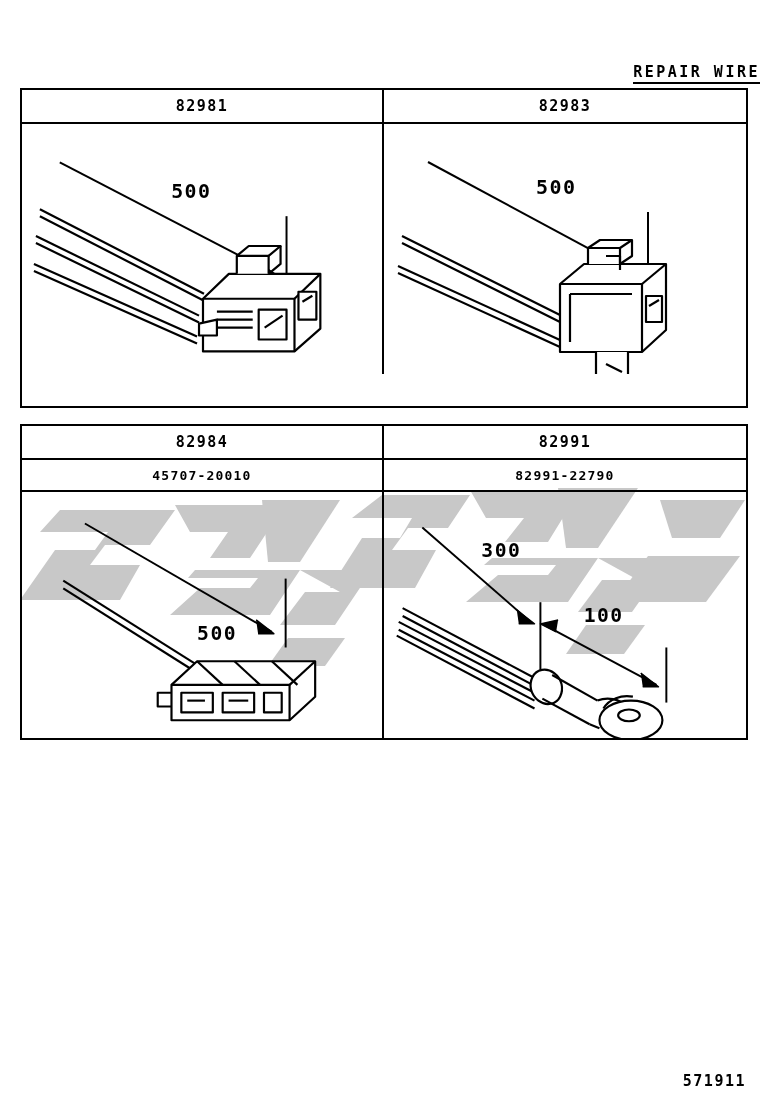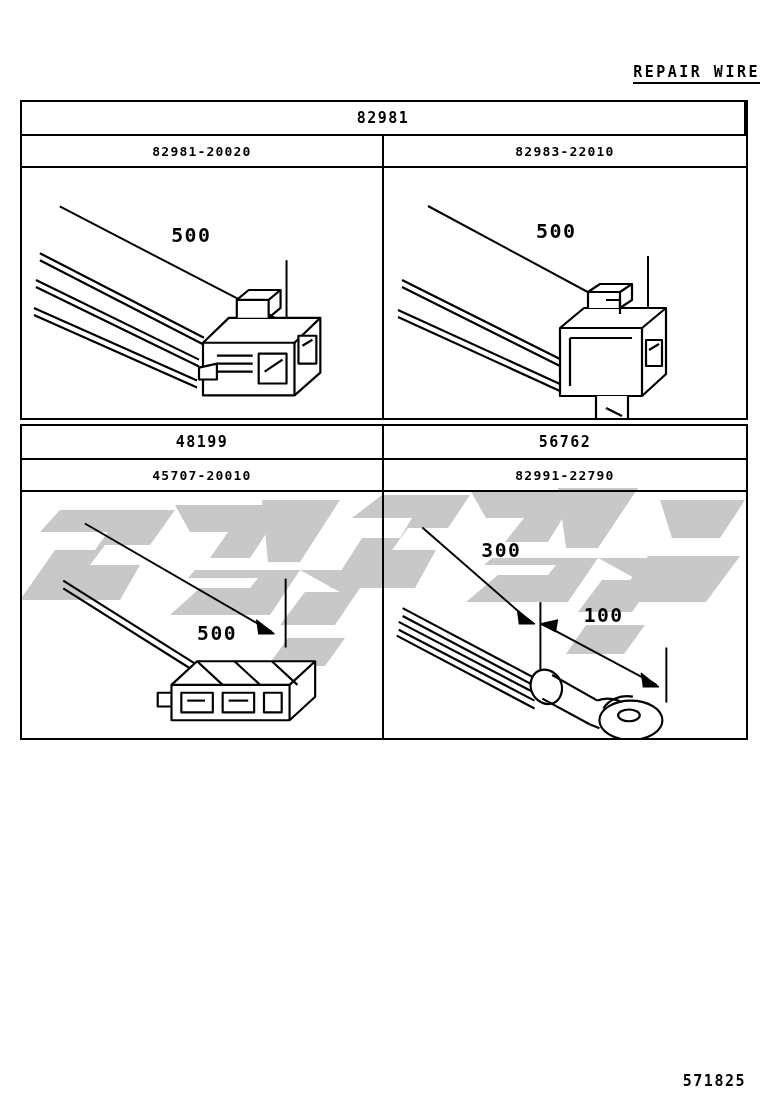--- a/index.html
+++ b/index.html
@@ -49,21 +49,21 @@
   
   .block {
     position: absolute;
     left: 20px;
     width: 728px;
     border: 2px solid #000;
     box-sizing: border-box;
     z-index: 2;
     background: transparent;
   }
-  #block-top    { top: 100px;  height: 320px; }
+  #block-top    { top: 88px;  height: 320px; }
   #block-bottom { top: 424px; height: 316px; }
 
   .hdr-row, .pn-row {
     display: flex;
     width: 100%;
     box-sizing: border-box;
   }
   .hdr-row { height: 34px; border-bottom: 2px solid #000; }
   .pn-row  { height: 32px; border-bottom: 2px solid #000; }
 
@@ -125,26 +125,23 @@
 </svg>
 
 <div id="title-wrap">
   <span id="title-text">REPAIR WIRE</span>
 </div>
 
 <div class="block" id="block-top">
 
   <div class="hdr-row">
     <div class="hdr-cell">82981</div>
-  </div>
-
-  <div class="pn-row">
-    <div class="pn-cell">82981-20020</div>
-    <div class="pn-cell">82983-22010</div>
-  </div>
+    <div class="hdr-cell">82983</div>
+  </div>
+
 
   <div class="art-row">
 
     <div class="art-cell">
       <svg viewBox="0 0 362 250" preserveAspectRatio="xMidYMid meet">
         <g fill="none" stroke="#000" stroke-width="2.2" stroke-linejoin="round">
 
           <path d="M18 85 L183 170"></path>
           <path d="M18 92 L183 177"></path>
           <path d="M14 112 L178 192"></path>
@@ -215,22 +212,22 @@
         <text x="152" y="70" font-family="'DejaVu Sans Mono','Liberation Mono',monospace" font-size="20" font-weight="700" fill="#000" letter-spacing="1.5">500</text>
       </svg>
     </div>
 
   </div>
 </div>
 
 <div class="block" id="block-bottom">
 
   <div class="hdr-row">
-    <div class="hdr-cell">48199</div>
-    <div class="hdr-cell">56762</div>
+    <div class="hdr-cell">82984</div>
+    <div class="hdr-cell">82991</div>
   </div>
 
   <div class="pn-row">
     <div class="pn-cell">45707-20010</div>
     <div class="pn-cell">82991-22790</div>
   </div>
 
   <div class="art-row">
 
     <div class="art-cell">
@@ -296,13 +293,13 @@
           <path d="M220 220 C226 210 238 206 250 208"></path>
         </g>
         <text x="96" y="66" font-family="'DejaVu Sans Mono','Liberation Mono',monospace" font-size="20" font-weight="700" fill="#000" letter-spacing="1.5">300</text>
         <text x="200" y="132" font-family="'DejaVu Sans Mono','Liberation Mono',monospace" font-size="20" font-weight="700" fill="#000" letter-spacing="1.5">100</text>
       </svg>
     </div>
 
   </div>
 </div>
 
-<div id="page-number">571825</div>
+<div id="page-number">571911</div>
 
 </body></html>

